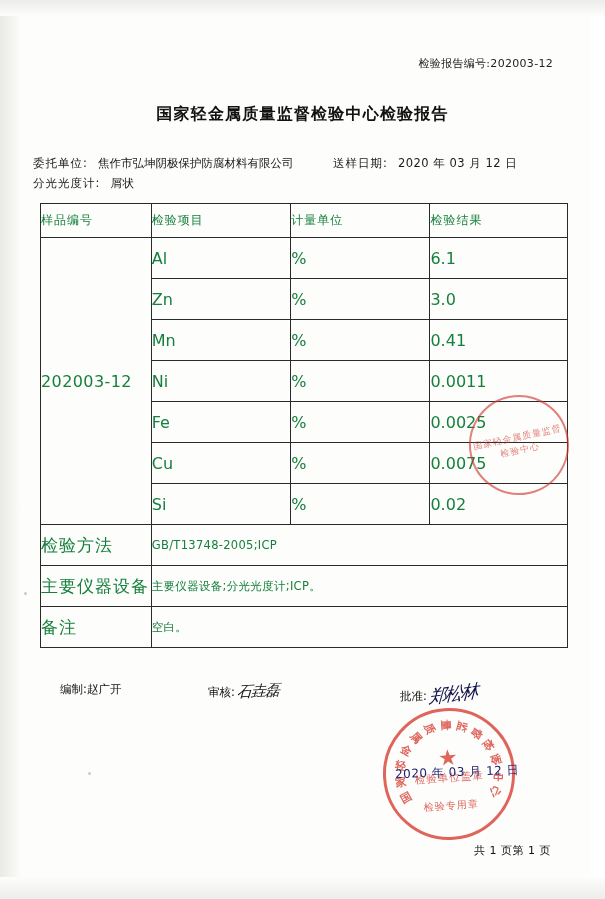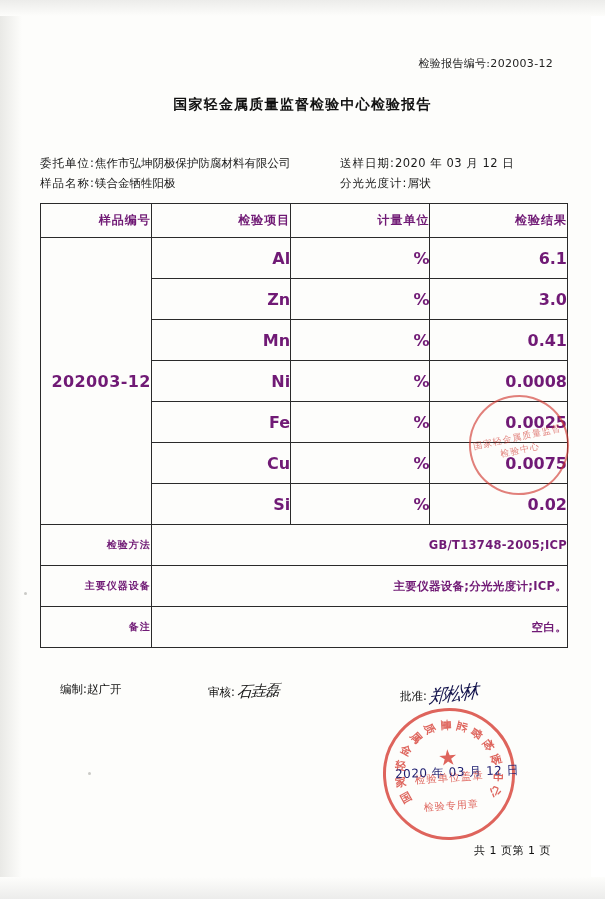--- a/index.html
+++ b/index.html
@@ -48,87 +48,87 @@
     top: 56px;
     font-size: 11px;
     letter-spacing: 0.3px;
     color: #222;
     white-space: nowrap;
   }
 
   .title {
     position: absolute;
     left: 0;
-    top: 96px;
+    top: 104px;
     width: 605px;
     text-align: center;
-    font-size: 14px;
+    font-size: 16px;
     font-weight: bold;
     letter-spacing: 1.2px;
     color: #111;
   }
 
   .meta {
     position: absolute;
-    left: 40px;
+    left: 33px;
     top: 156px;
     width: 528px;
     font-size: 11.5px;
     color: #1a1a1a;
   }
   .meta-row {
     display: flex;
     align-items: baseline;
     margin-bottom: 5px;
     white-space: nowrap;
   }
   .meta-label {
     letter-spacing: 1px;
   }
   .meta-value {
-    margin-left: 0;
+    margin-left: 10px;
   }
   .meta-left { width: 300px; display: flex; align-items: baseline; }
   .meta-right { display: flex; align-items: flex-start; }
   .meta-right .meta-value { letter-spacing: 0.5px; }
 
   table.report {
     position: absolute;
     left: 40px;
     top: 203px;
     width: 528px;
     border-collapse: collapse;
     font-size: 11.5px;
   }
   table.report td, table.report th {
     border: 1px solid #2a2a2a;
     padding: 0;
-    text-align: right;
+    text-align: left;
     vertical-align: middle;
-    font-weight: bold;
-    color: #701a75;
+    font-weight: normal;
+    color: #15803d;
   }
   table.report th {
     height: 33px;
     font-size: 12px;
     letter-spacing: 1px;
   }
   table.report td.data-cell {
     height: 40px;
     font-size: 16px;
   }
   td.sample-id {
     font-size: 11.5px;
     letter-spacing: 0.4px;
   }
   td.lbl {
     width: 110px;
     text-align: center;
     letter-spacing: 1px;
-    font-size: 10px;
+    font-size: 17px;
     height: 40px;
   }
   td.val {
     text-align: left;
     padding-left: 12px;
     letter-spacing: 0.3px;
     font-size: 11.5px;
     height: 40px;
   }
   col.c1 { width: 110px; }
@@ -301,24 +301,20 @@
       <div class="meta-left">
         <span class="meta-label">委托单位:</span>
         <span class="meta-value">焦作市弘坤阴极保护防腐材料有限公司</span>
       </div>
       <div class="meta-right">
         <span class="meta-label">送样日期:</span>
         <span class="meta-value">2020 年 03 月 12 日</span>
       </div>
     </div>
     <div class="meta-row">
-      <div class="meta-left">
-        <span class="meta-label">样品名称:</span>
-        <span class="meta-value">镁合金牺牲阳极</span>
-      </div>
       <div class="meta-right">
         <span class="meta-label">分光光度计:</span>
         <span class="meta-value">屑状</span>
       </div>
     </div>
   </div>
 
   <table class="report">
     <colgroup>
       <col class="c1">
@@ -347,21 +343,21 @@
         <td class="data-cell">3.0</td>
       </tr>
       <tr>
         <td class="data-cell">Mn</td>
         <td class="data-cell">%</td>
         <td class="data-cell">0.41</td>
       </tr>
       <tr>
         <td class="data-cell">Ni</td>
         <td class="data-cell">%</td>
-        <td class="data-cell">0.0008</td>
+        <td class="data-cell">0.0011</td>
       </tr>
       <tr>
         <td class="data-cell">Fe</td>
         <td class="data-cell">%</td>
         <td class="data-cell">0.0025</td>
       </tr>
       <tr>
         <td class="data-cell">Cu</td>
         <td class="data-cell">%</td>
         <td class="data-cell">0.0075</td>

